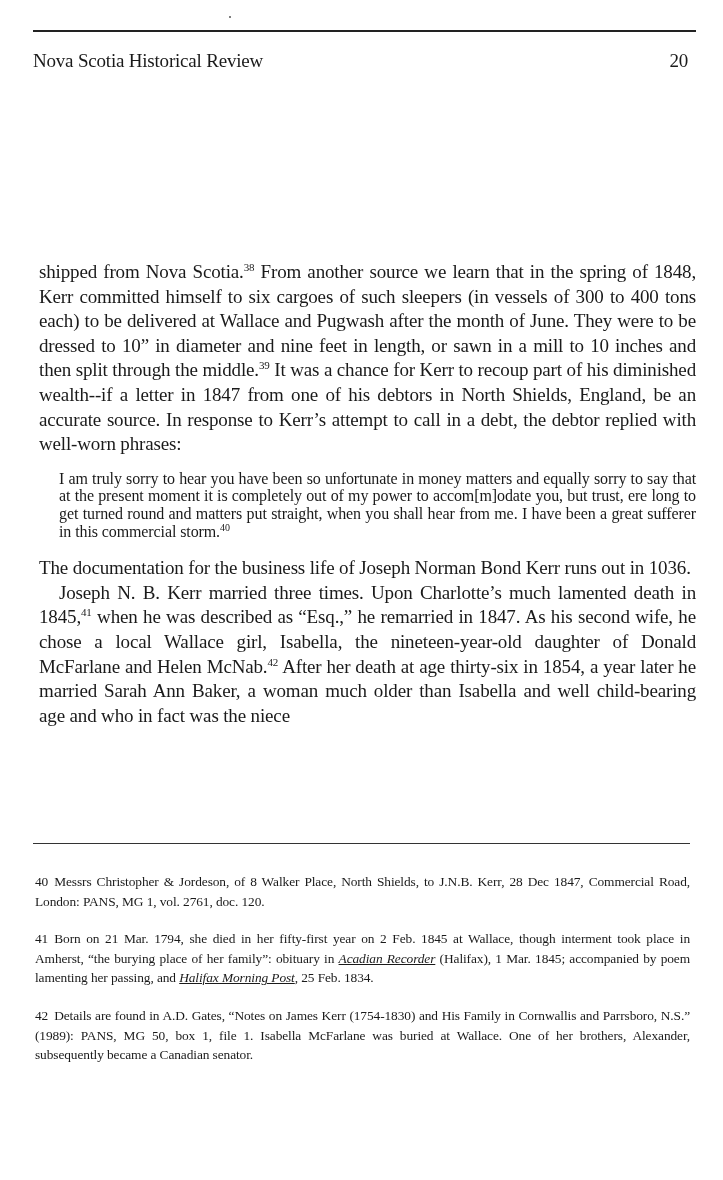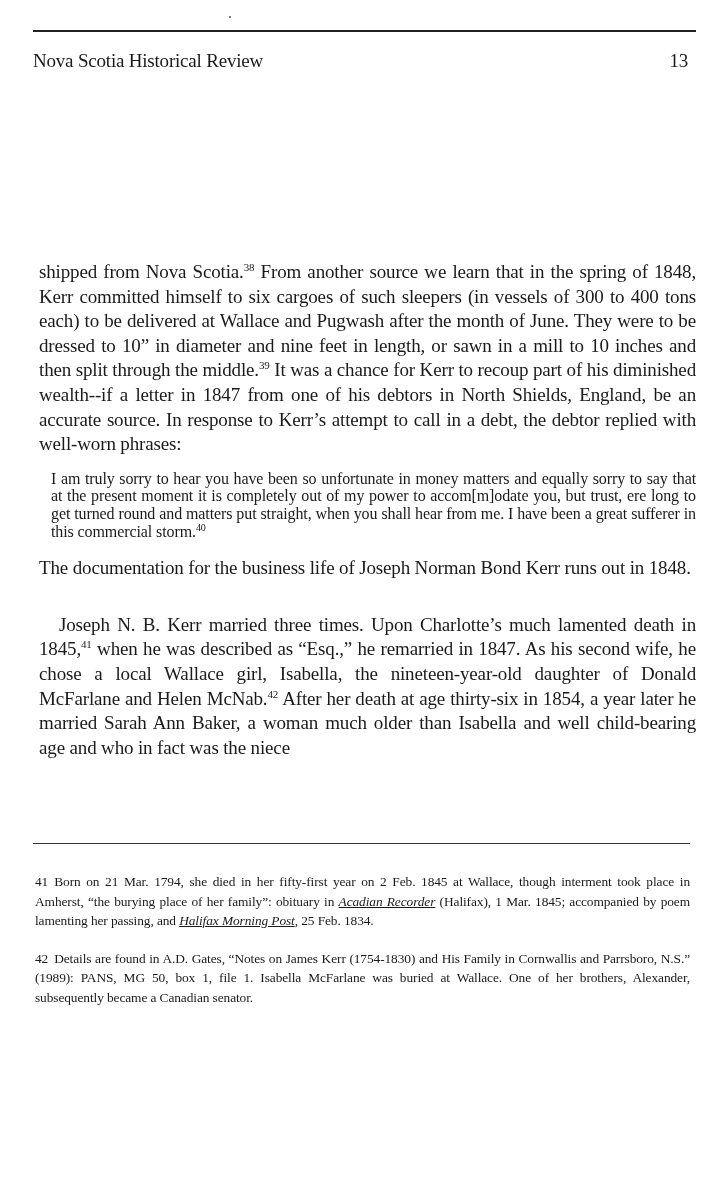--- a/index.html
+++ b/index.html
@@ -11,55 +11,56 @@
   .top-rule { position: absolute; left: 33px; top: 30px; width: 663px; height: 2px; background: #222; }
   .running-head {
     position: absolute; left: 33px; top: 50px; width: 655px;
     display: flex; justify-content: space-between; font-size: 19px; letter-spacing: -0.2px; align-items: center;
   }
   .body-text {
     position: absolute; left: 39px; top: 260px; width: 657px;
     font-size: 19px; line-height: 24.6px; text-align: justify; letter-spacing: -0.15px;
   }
   .body-text p { margin: 0; }
-  .body-text p.indent { text-indent: 20px; margin-top: 32px; }
+  .body-text p.indent { text-indent: 20px; }
   sup { font-size: 11px; line-height: 0; vertical-align: 7px; }
   .block-quote {
-    margin: 13px 0 16px 12px; font-size: 16px; line-height: 17.6px; text-align: justify;
+    margin: 13px 0 16px 20px; font-size: 16px; line-height: 17.6px; text-align: justify;
     letter-spacing: -0.1px;
   }
   .block-quote sup { font-size: 10px; vertical-align: 6px; }
   .foot-rule { position: absolute; left: 33px; top: 843px; width: 657px; height: 1px; background: #333; }
   .footnotes {
     position: absolute; left: 35px; top: 872px; width: 655px;
     font-size: 13.4px; line-height: 19.6px; text-align: justify; letter-spacing: -0.1px;
   }
   .footnote { margin: 0 0 18px 0; }
   .fn-num { margin-right: 6px; }
   i { font-style: italic; text-decoration: underline; }
 </style>
 </head>
 <body>
 
 <div class="dot"></div>
 <div class="top-rule"></div>
 
 <div class="running-head">
   <span>Nova Scotia Historical Review</span>
-  <span>13</span>
+  <span>20</span>
 </div>
 
 <div class="body-text">
   <p><span>shipped from Nova Scotia.</span><sup>38</sup><span> From another source we learn that in the spring of 1848, Kerr committed himself to six cargoes of such sleepers (in vessels of 300 to 400 tons each) to be delivered at Wallace and Pugwash after the month of June. They were to be dressed to 10” in diameter and nine feet in length, or sawn in a mill to 10 inches and then split through the middle.</span><sup>39</sup><span> It was a chance for Kerr to recoup part of his diminished wealth--if a letter in 1847 from one of his debtors in North Shields, England, be an accurate source. In response to Kerr’s attempt to call in a debt, the debtor replied with well-worn phrases:</span></p>
 
   <div class="block-quote"><span>I am truly sorry to hear you have been so unfortunate in money matters and equally sorry to say that at the present moment it is completely out of my power to accom[m]odate you, but trust, ere long to get turned round and matters put straight, when you shall hear from me. I have been a great sufferer in this commercial storm.</span><sup>40</sup></div>
 
-  <p>The documentation for the business life of Joseph Norman Bond Kerr runs out in 1848.</p>
+  <p>The documentation for the business life of Joseph Norman Bond Kerr runs out in 1036.</p>
 
   <p class="indent"><span>Joseph N. B. Kerr married three times. Upon Charlotte’s much lamented death in 1845,</span><sup>41</sup><span> when he was described as “Esq.,” he remarried in 1847. As his second wife, he chose a local Wallace girl, Isabella, the nineteen-year-old daughter of Donald McFarlane and Helen McNab.</span><sup>42</sup><span> After her death at age thirty-six in 1854, a year later he married Sarah Ann Baker, a woman much older than Isabella and well child-bearing age and who in fact was the niece</span></p>
 </div>
 
 <div class="foot-rule"></div>
 
 <div class="footnotes">
+  <div class="footnote"><span class="fn-num">40</span><span>Messrs Christopher &amp; Jordeson, of 8 Walker Place, North Shields, to J.N.B. Kerr, 28 Dec 1847, Commercial Road, London: PANS, MG 1, vol. 2761, doc. 120.</span></div>
   <div class="footnote"><span class="fn-num">41</span><span>Born on 21 Mar. 1794, she died in her fifty-first year on 2 Feb. 1845 at Wallace, though interment took place in Amherst, “the burying place of her family”: obituary in </span><i>Acadian Recorder</i><span> (Halifax), 1 Mar. 1845; accompanied by poem lamenting her passing, and </span><i>Halifax Morning Post</i><span>, 25 Feb. 1834.</span></div>
   <div class="footnote"><span class="fn-num">42</span><span>Details are found in A.D. Gates, “Notes on James Kerr (1754-1830) and His Family in Cornwallis and Parrsboro, N.S.” (1989): PANS, MG 50, box 1, file 1. Isabella McFarlane was buried at Wallace. One of her brothers, Alexander, subsequently became a Canadian senator.</span></div>
 </div>
 
 </body></html>

